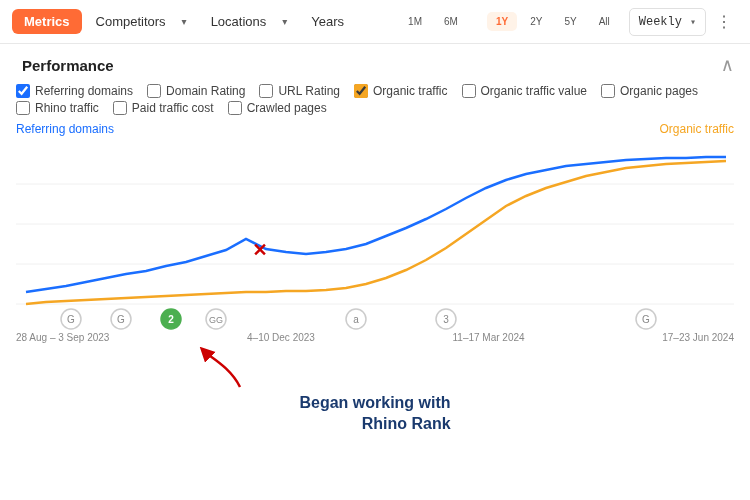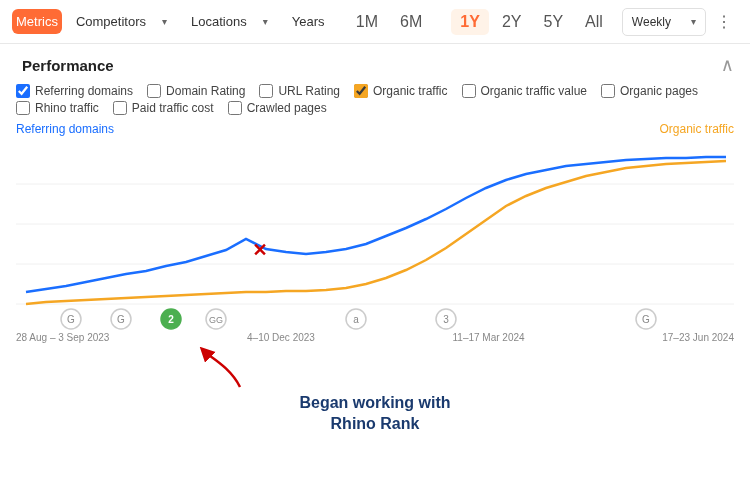--- a/index.html
+++ b/index.html
@@ -22,25 +22,25 @@
       border-bottom: 1px solid #e8e8e8;
       background: #fff;
       height: 44px;
     }
     .nav-left {
       display: flex;
       align-items: center;
       gap: 4px;
     }
     .nav-tab {
-      padding: 5px 4px;
+      padding: 5px 12px;
       border-radius: 6px;
       cursor: pointer;
       font-size: 13px;
-      font-weight: 400;
+      font-weight: 700;
       color: #333;
       background: transparent;
       border: none;
     }
     .nav-tab.active {
       background: #ff6b35;
       color: #fff;
     }
     .nav-tab-dropdown {
       display: flex;
@@ -63,41 +63,42 @@
       display: flex;
       align-items: center;
       gap: 4px;
     }
     .time-btn {
       padding: 4px 9px;
       border-radius: 5px;
       border: none;
       background: transparent;
       cursor: pointer;
-      font-size: 16px;
+      font-size: 10px;
       color: #555;
     }
     .time-btn.active {
       background: #fff3e8;
       color: #ff6b35;
       font-weight: 600;
       margin-left: 16px;
     }
     .weekly-btn {
       display: flex;
       align-items: center;
-      gap: 20px;
+      gap: 8px;
       padding: 6px 9px;
       border-radius: 5px;
       border: 1px solid #e0e0e0;
       background: #fff;
       cursor: pointer;
       font-size: 12px;
       color: #333;
       margin-left: 6px;
+      font-family: Liberation Mono, monospace;
     }
     .more-btn {
       width: 28px;
       height: 28px;
       display: flex;
       align-items: center;
       justify-content: center;
       border: none;
       background: transparent;
       cursor: pointer;
@@ -191,21 +192,21 @@
     }
     .x-label {
       font-size: 10px;
       color: #888;
       text-align: left;
     }
     .annotation-text {
       font-size: 16px;
       font-weight: 800;
       color: #1a3a6e;
-      text-align: center;
+      text-align: right;
       line-height: 1.3;
       margin-top: 8px;
     }
 
     .grid-lines {
       stroke: #f0f0f0;
       stroke-width: 1;
     }
   </style>
 </head>

